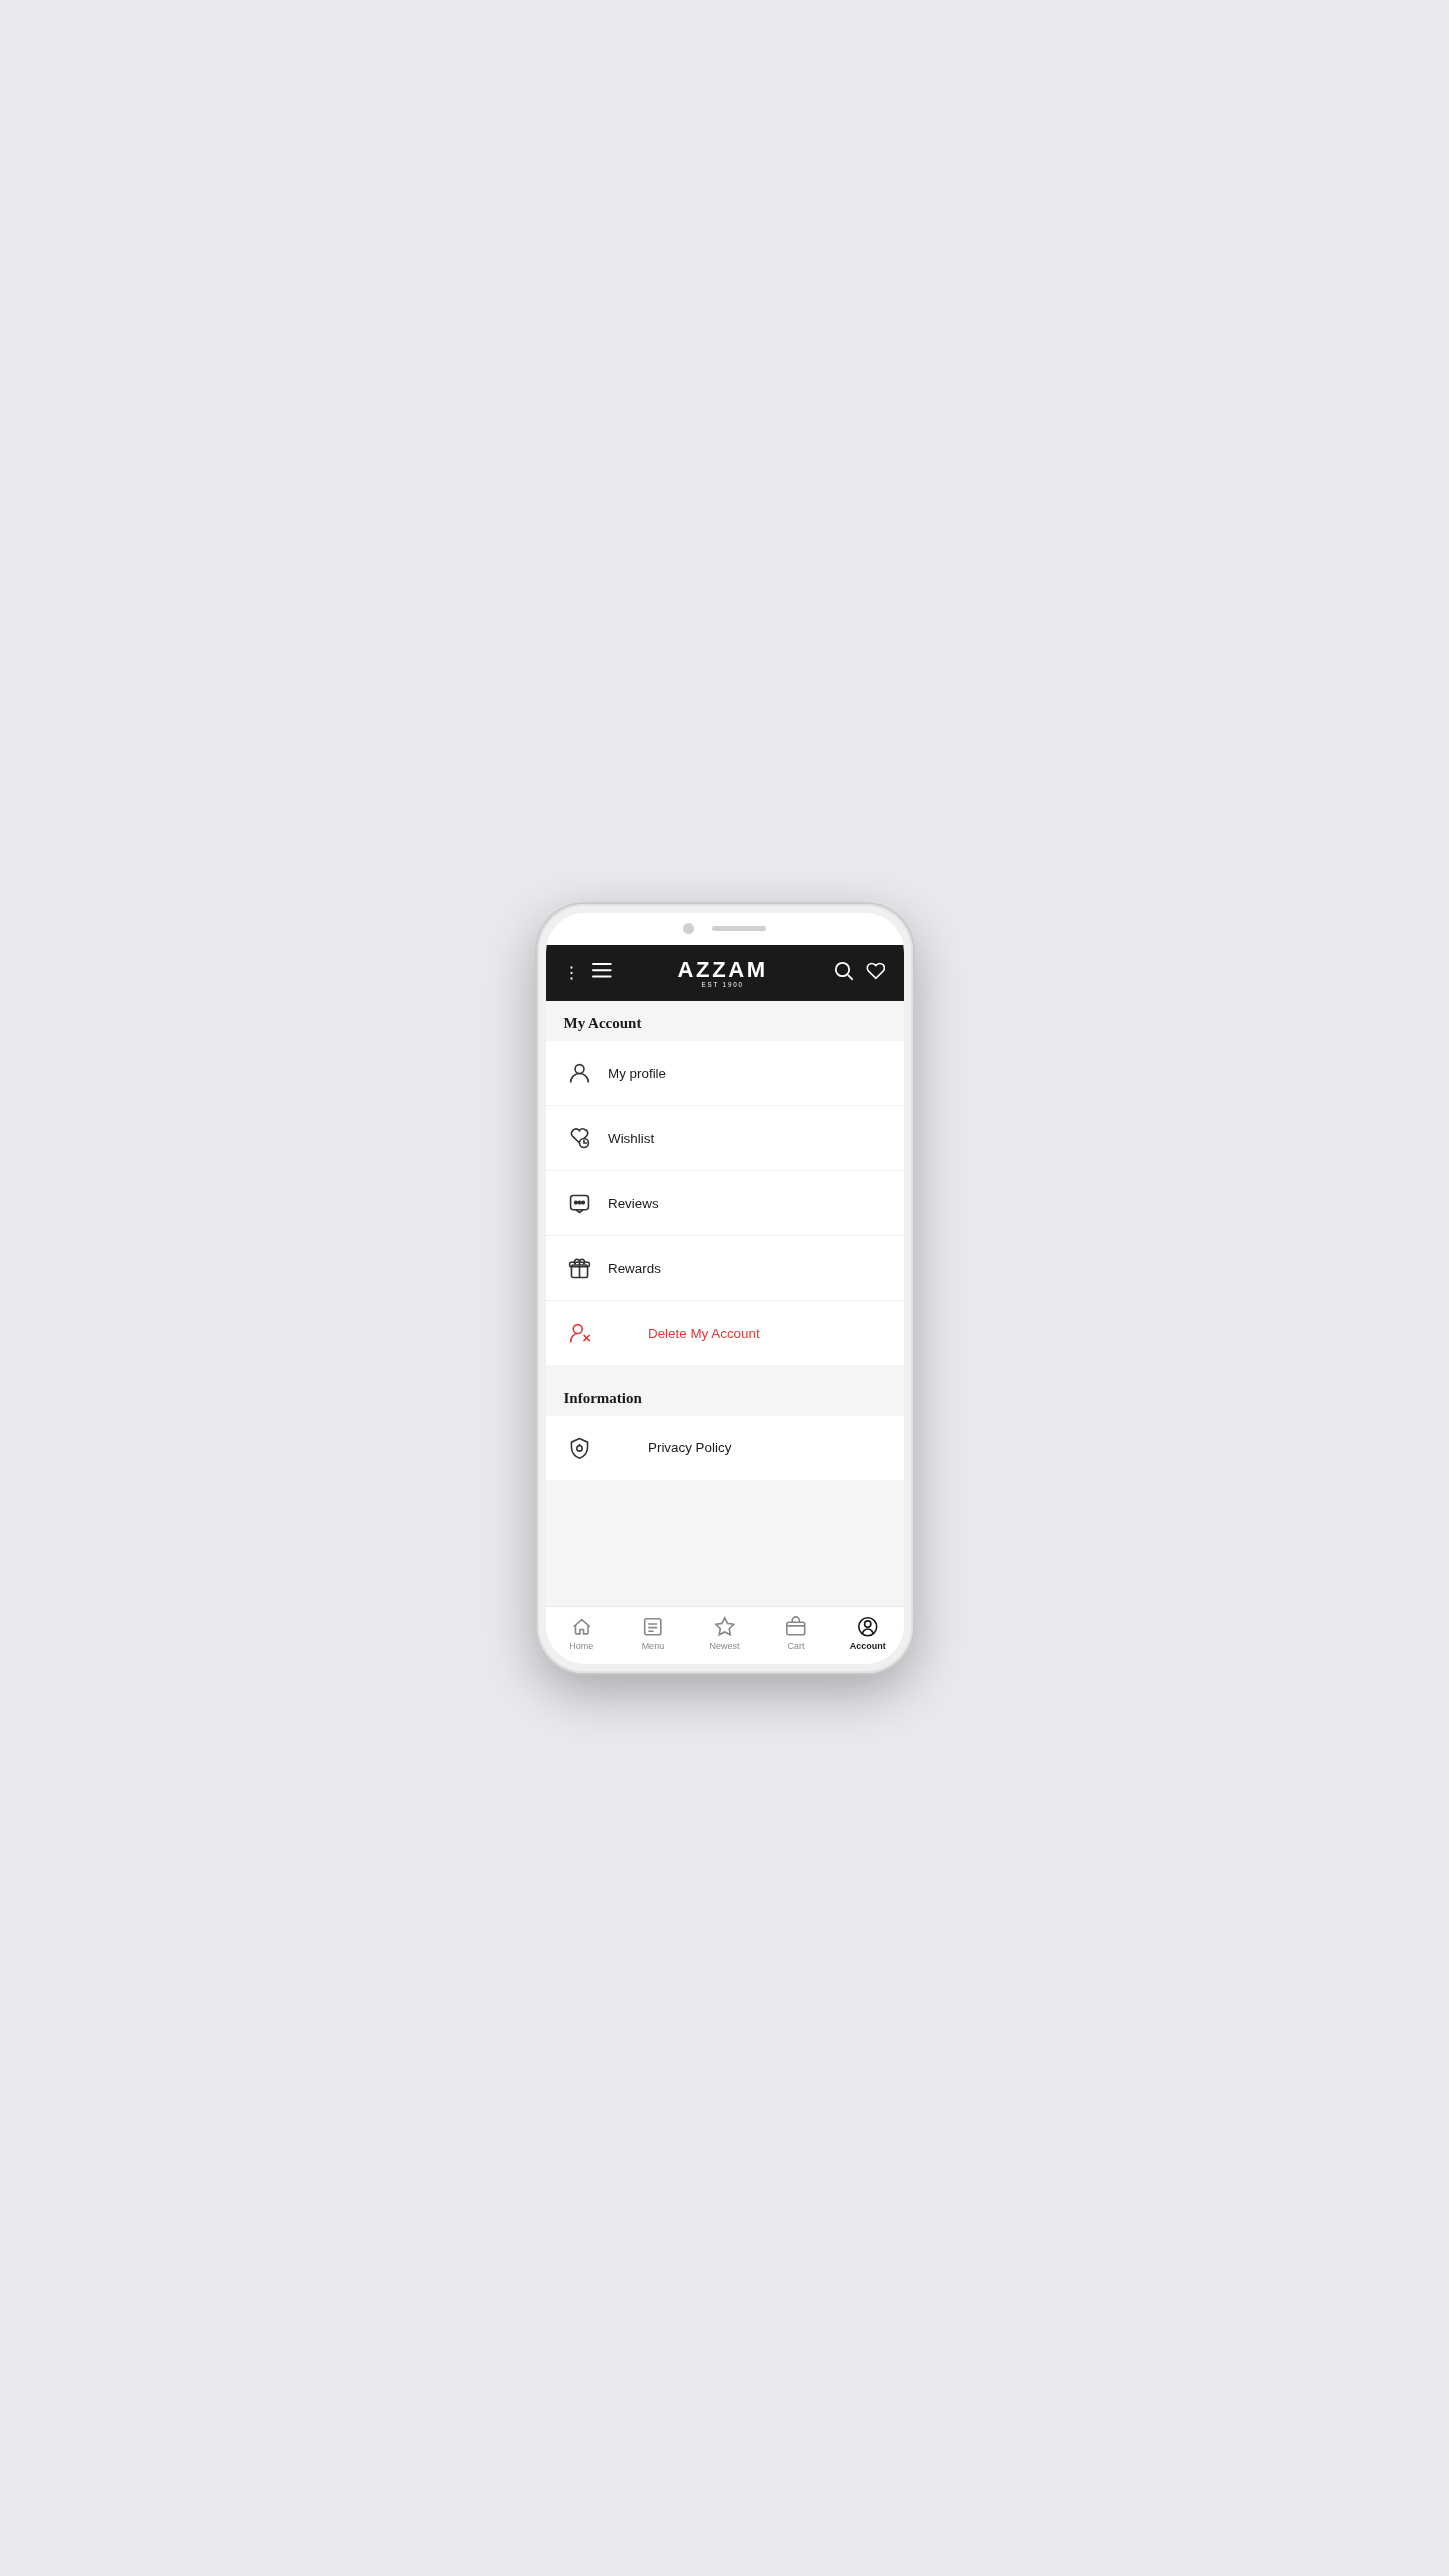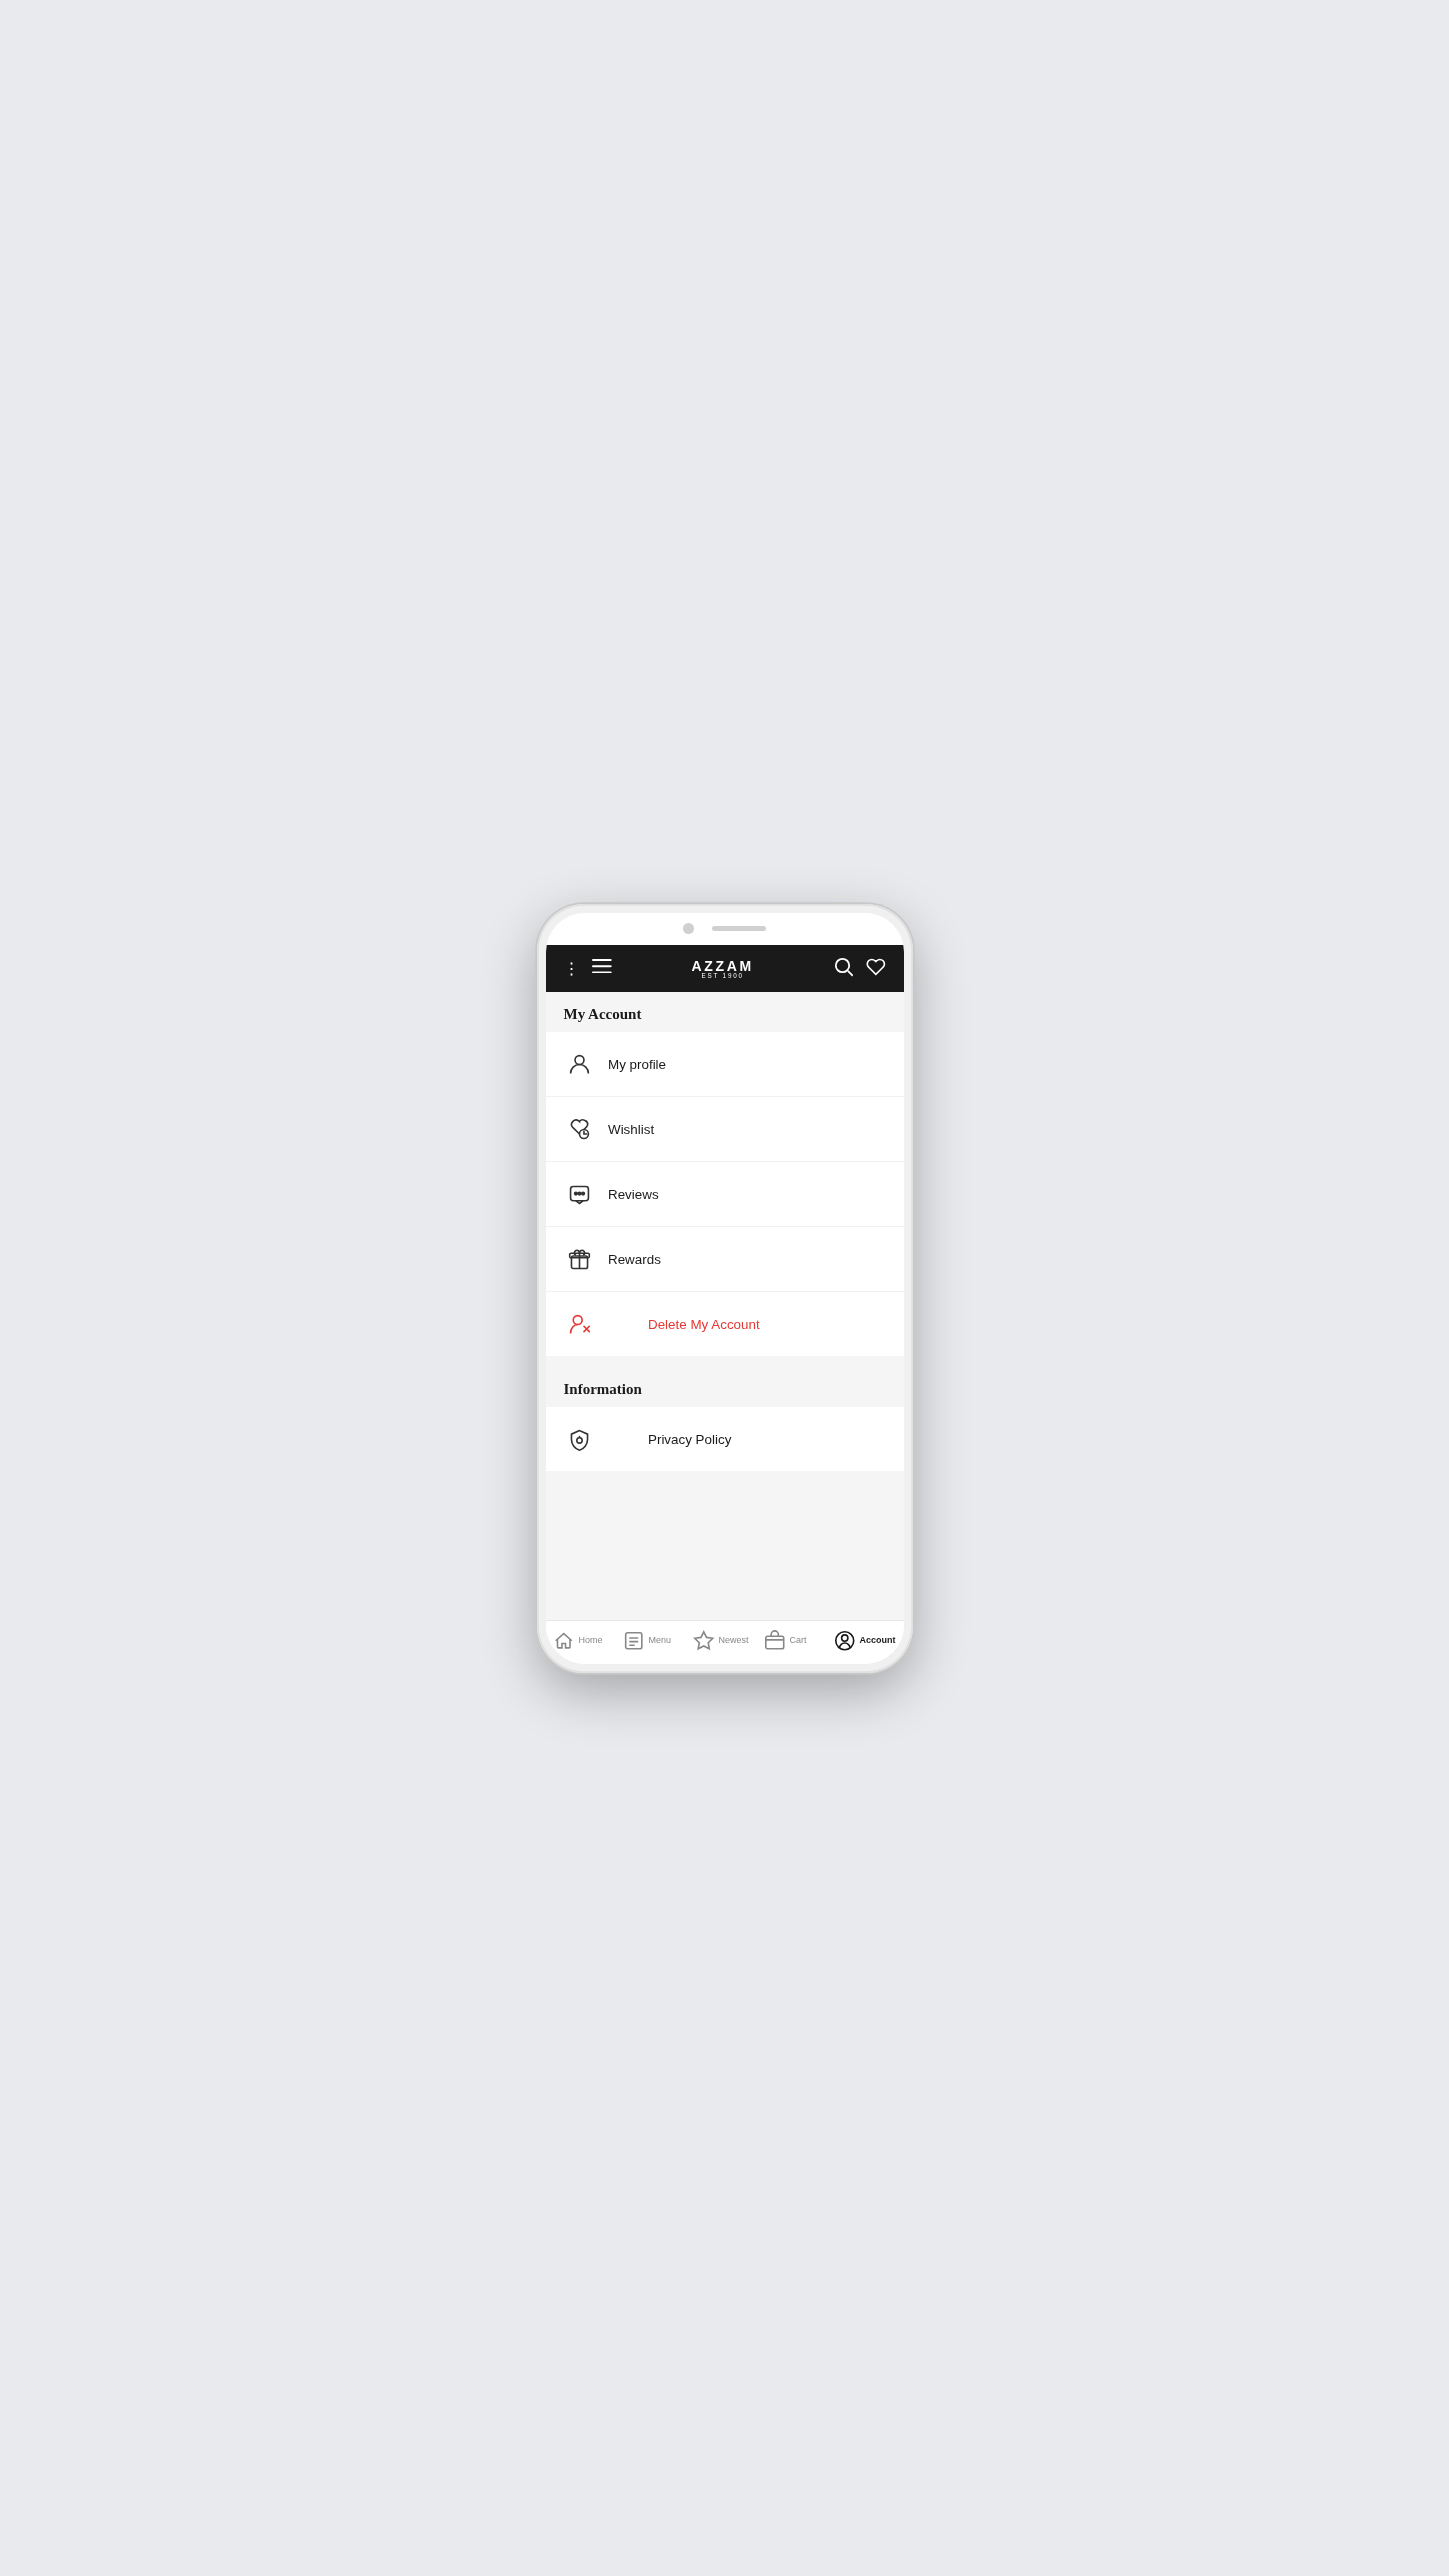--- a/index.html
+++ b/index.html
@@ -97,21 +97,21 @@
       align-items: center;
       gap: 12.5px;
     }
     .header-icon {
       color: #ffffff;
       font-size: 16px;
       cursor: pointer;
     }
     .header-logo {
       color: #ffffff;
-      font-size: 14px;
+      font-size: 22px;
       font-weight: 700;
       letter-spacing: 2.7px;
       text-align: center;
     }
     .header-logo-sub {
       font-size: 6.3px;
       letter-spacing: 1.8px;
       color: #ffffff;
       text-align: center;
       display: block;
@@ -193,21 +193,21 @@
       background: #ffffff;
       border-top: 0.9px solid #e8e8e8;
       display: flex;
       align-items: center;
       justify-content: space-around;
       padding: 9px 0 12.5px;
       flex-shrink: 0;
     }
     .nav-item {
       display: flex;
-      flex-direction: row;
+      flex-direction: column;
       align-items: center;
       gap: 3.6px;
       cursor: pointer;
       min-width: 54px;
     }
     .nav-icon {
       width: 21.5px;
       height: 21.5px;
       display: flex;
       align-items: center;

